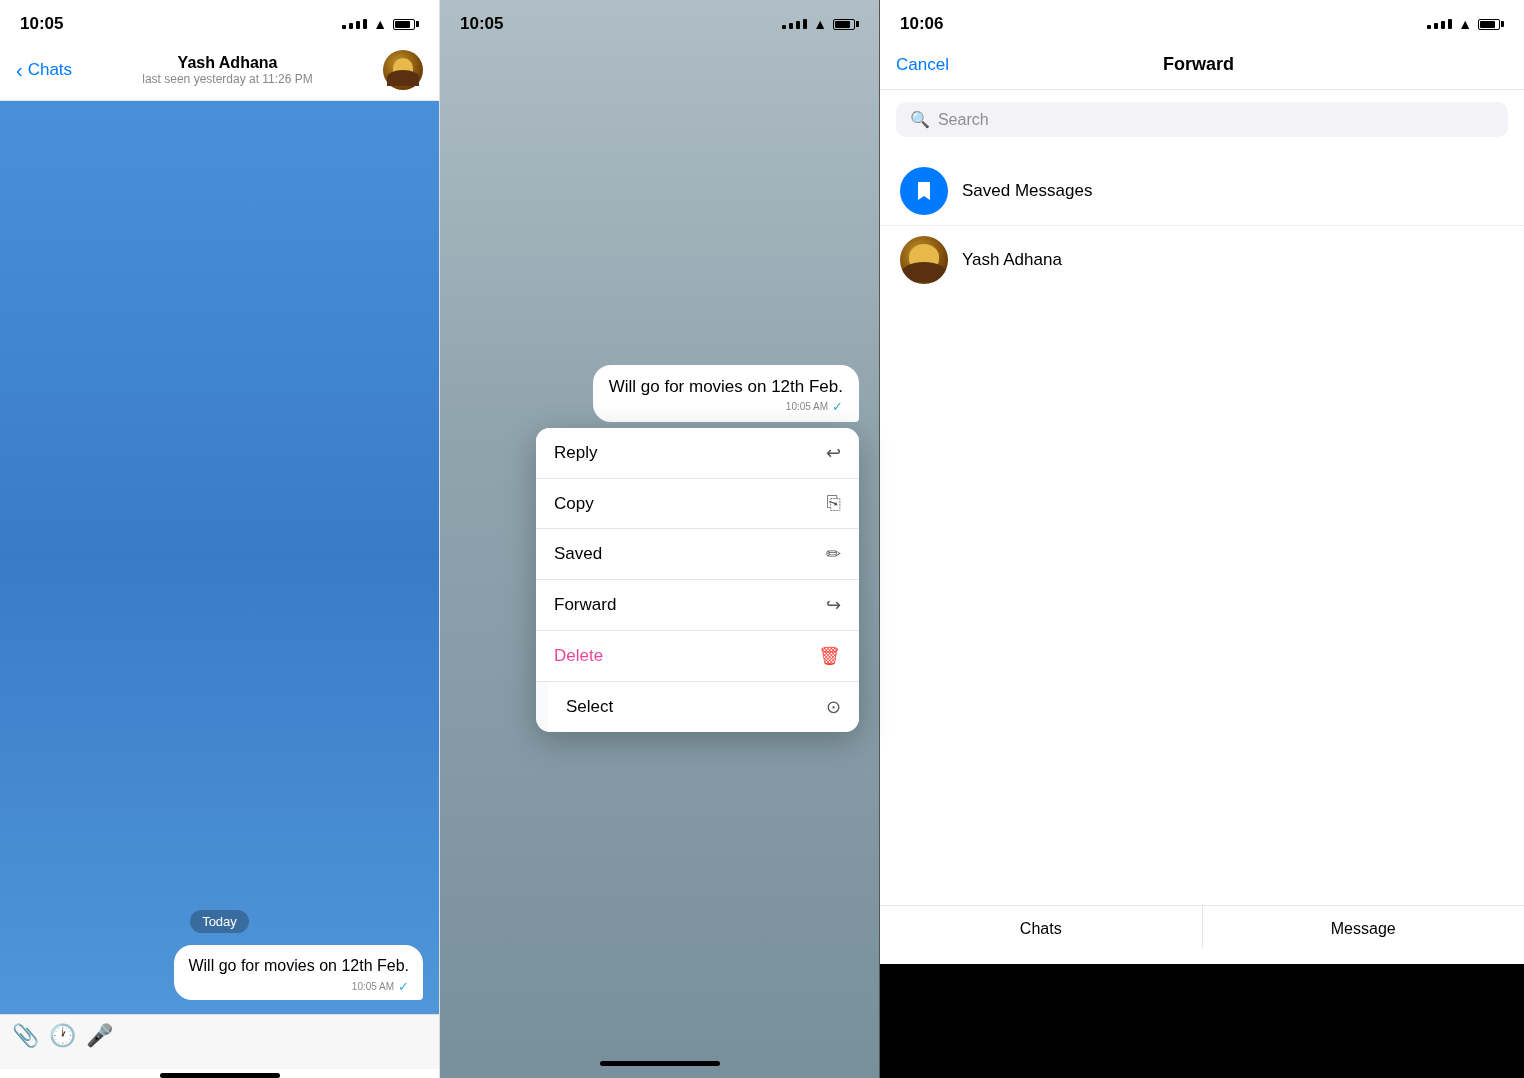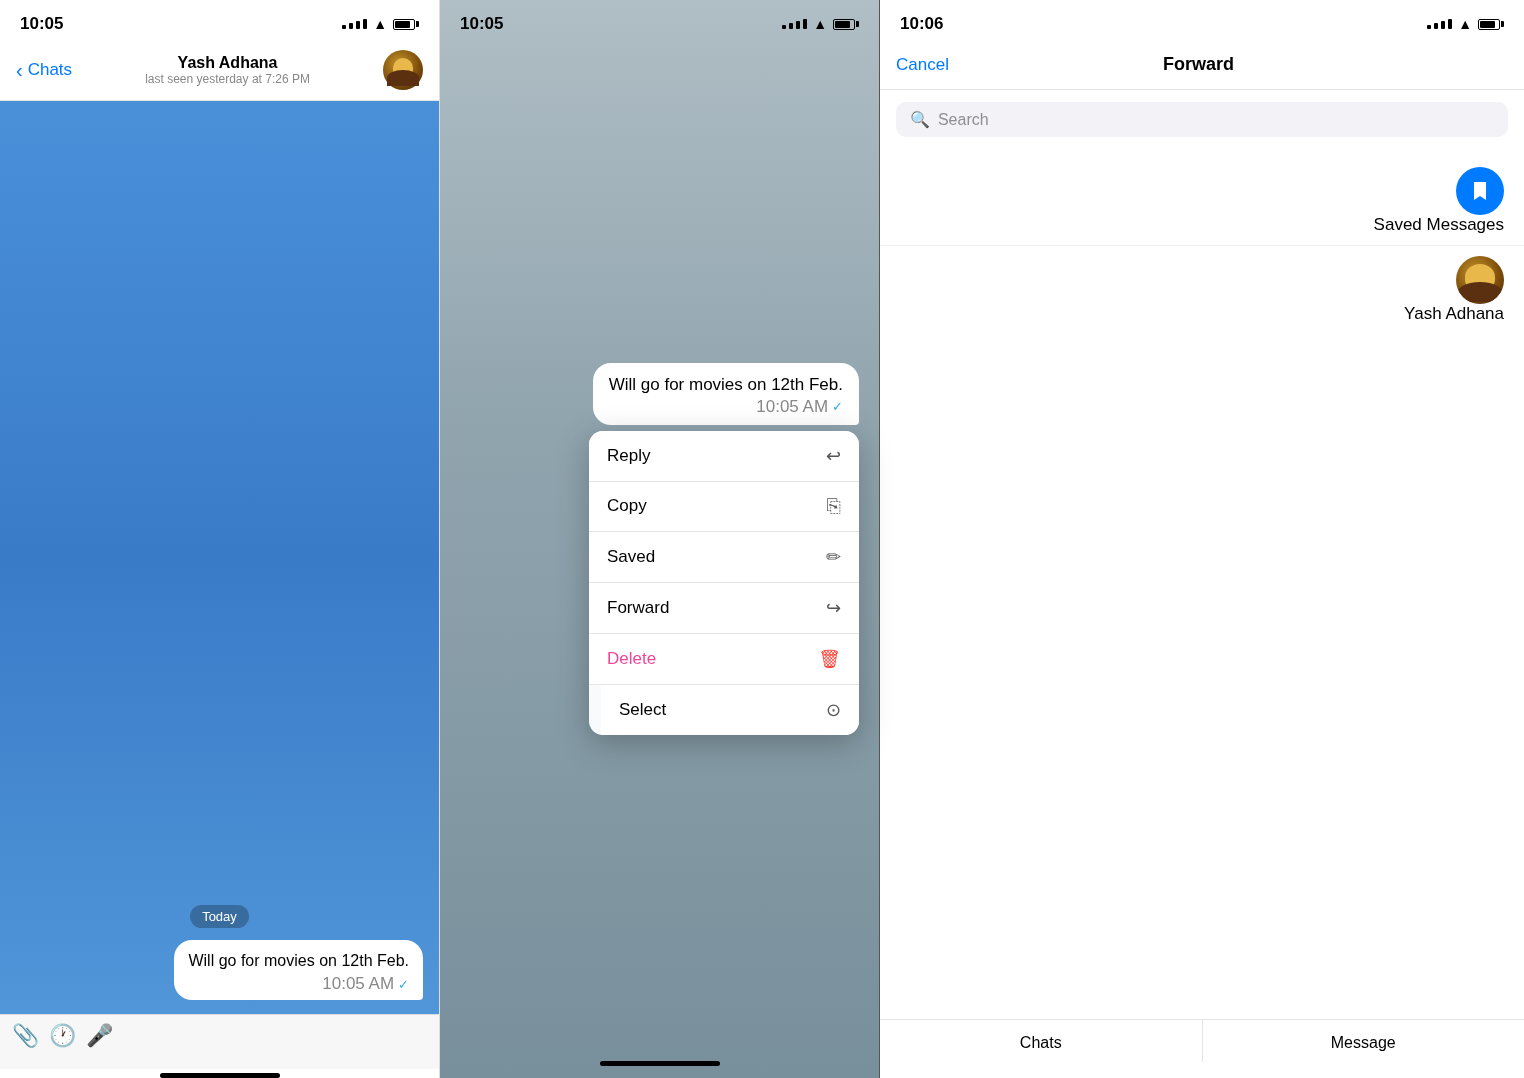--- a/index.html
+++ b/index.html
@@ -137,21 +137,21 @@
       line-height: 1.4;
     }
     .message-meta {
       display: flex;
       justify-content: flex-end;
       align-items: center;
       gap: 4px;
       margin-top: 2px;
     }
     .message-time {
-      font-size: 17px;
+      font-size: 10px;
       color: #888;
     }
     .message-check {
       color: #34aadc;
       font-size: 13px;
     }
 
     .chat-input-bar {
       display: flex;
       align-items: center;
@@ -233,21 +233,21 @@
       justify-content: flex-end;
       align-items: center;
       gap: 4px;
       margin-top: 2px;
     }
 
     .context-menu {
       background: rgba(255,255,255,0.95);
       border-radius: 14px;
       overflow: hidden;
-      width: 270px;
+      width: 323px;
       align-self: flex-end;
       box-shadow: 0 8px 32px rgba(0,0,0,0.25);
     }
     .context-menu-item {
       display: flex;
       justify-content: space-between;
       align-items: center;
       padding: 14px 18px;
       border-bottom: 1px solid #e5e5e5;
       cursor: pointer;
@@ -276,21 +276,21 @@
       height: 5px;
       background: #000;
       border-radius: 3px;
       width: 120px;
       margin: 8px auto 12px;
     }
 
     
     .panel-forward {
       flex: 1;
-      height: 1078px;
+      height: 964px;
       background: #fff;
       display: flex;
       flex-direction: column;
     }
 
     .forward-status-bar {
       display: flex;
       justify-content: space-between;
       align-items: center;
       padding: 8px 20px 4px;
@@ -346,25 +346,25 @@
       color: #8e8e93;
       font-size: 16px;
     }
 
     .forward-list {
       flex: 1;
       padding: 8px 0;
     }
     .forward-list-item {
       display: flex;
-      align-items: flex-end;
+      align-items: center;
       padding: 10px 20px;
+      gap: 14px;
       cursor: pointer;
       border-bottom: 1px solid #f0f0f0;
-      flex-direction: column;
     }
     .forward-list-item:last-child {
       border-bottom: none;
     }
     .fwd-avatar {
       width: 48px;
       height: 48px;
       border-radius: 50%;
       display: flex;
       align-items: center;
@@ -465,21 +465,21 @@
     </div>
   </div>
 
   <div class="chat-header">
     <div class="back-btn">
       <span class="back-chevron">‹</span>
       <span>Chats</span>
     </div>
     <div class="chat-header-center">
       <div class="chat-contact-name">Yash Adhana</div>
-      <div class="chat-status">last seen yesterday at 7:26 PM</div>
+      <div class="chat-status">last seen yesterday at 11:26 PM</div>
     </div>
     <div class="avatar-img"></div>
   </div>
 
   <div class="chat-body">
     <div class="today-badge">Today</div>
     <div class="message-bubble-out">
       <div class="message-text">Will go for movies on 12th Feb.</div>
       <div class="message-meta">
         <span class="message-time">10:05 AM</span>

